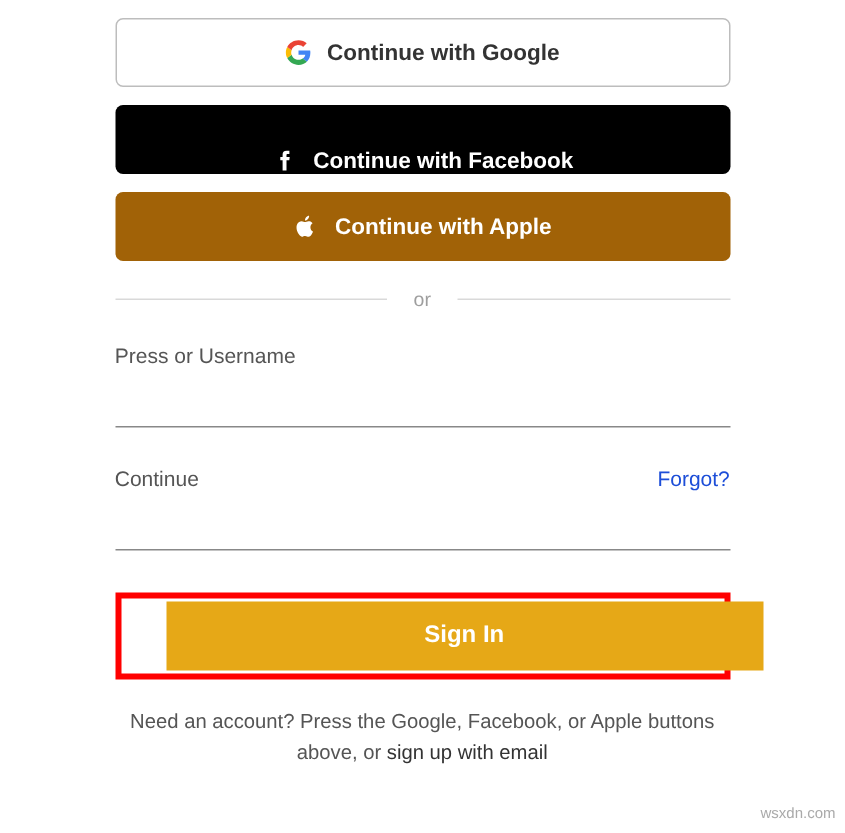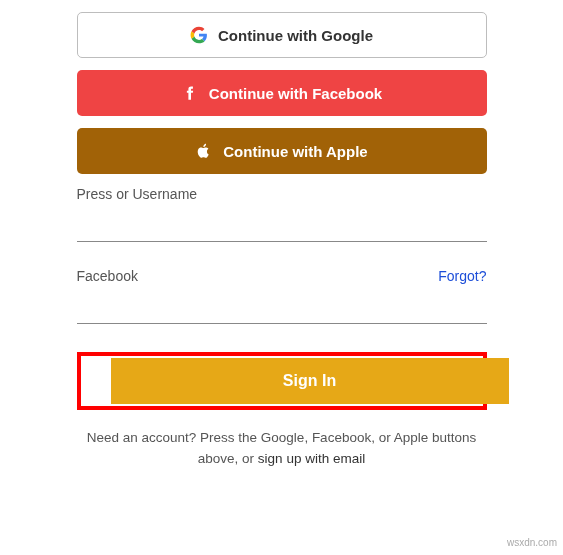--- a/index.html
+++ b/index.html
@@ -31,23 +31,24 @@
       cursor: pointer;
       margin-bottom: 12px;
       gap: 10px;
     }
     .btn-google {
       background: #fff;
       border: 1px solid #bdbdbd;
       color: #333;
     }
     .btn-facebook {
-      background: #ef4444;
+      background: #000000;
       border: none;
       color: #fff;
+      align-items: flex-end;
     }
     .btn-apple {
       background: #a16207;
       border: none;
       color: #fff;
     }
     .icon-wrap {
       display: inline-flex;
       align-items: center;
       justify-content: center;
@@ -158,28 +159,33 @@
 
   <button class="sso-btn btn-apple">
     <span class="icon-wrap">
       <svg viewBox="0 0 24 24" width="16" height="16" fill="#fff">
         <path d="M16.4 12.6c0-2.6 2.1-3.8 2.2-3.9-1.2-1.8-3.1-2-3.7-2-1.6-.2-3.1.9-3.9.9-.8 0-2-.9-3.4-.9-1.7 0-3.3 1-4.2 2.6-1.8 3.1-.5 7.8 1.3 10.3.9 1.2 1.9 2.6 3.2 2.6 1.3-.1 1.8-.8 3.3-.8 1.6 0 2 .8 3.4.8 1.4 0 2.3-1.3 3.1-2.5.7-1 1.1-2 1.3-2.6-1.4-.6-2.6-2-2.6-4.5zM14 4.5c.7-.9 1.2-2.1 1.1-3.3-1 0-2.3.7-3 1.6-.7.8-1.2 2-1.1 3.2 1.2.1 2.3-.6 3-1.5z"></path>
       </svg>
     </span>
     <span>Continue with Apple</span>
   </button>
 
+  <div class="divider">
+    <div class="divider-line"></div>
+    <span class="divider-text">or</span>
+    <div class="divider-line"></div>
+  </div>
 
   <div class="field-row">
     <span class="field-label">Press or Username</span>
   </div>
   <input type="text" class="text-input" style="">
 
   <div class="field-row">
-    <span class="field-label">Facebook</span>
+    <span class="field-label">Continue</span>
     <span class="forgot-link">Forgot?</span>
   </div>
   <input type="password" class="text-input" style="">
 
   <div class="signin-wrap">
     <button class="btn-signin">
       <span>Sign In</span>
     </button>
   </div>
 

